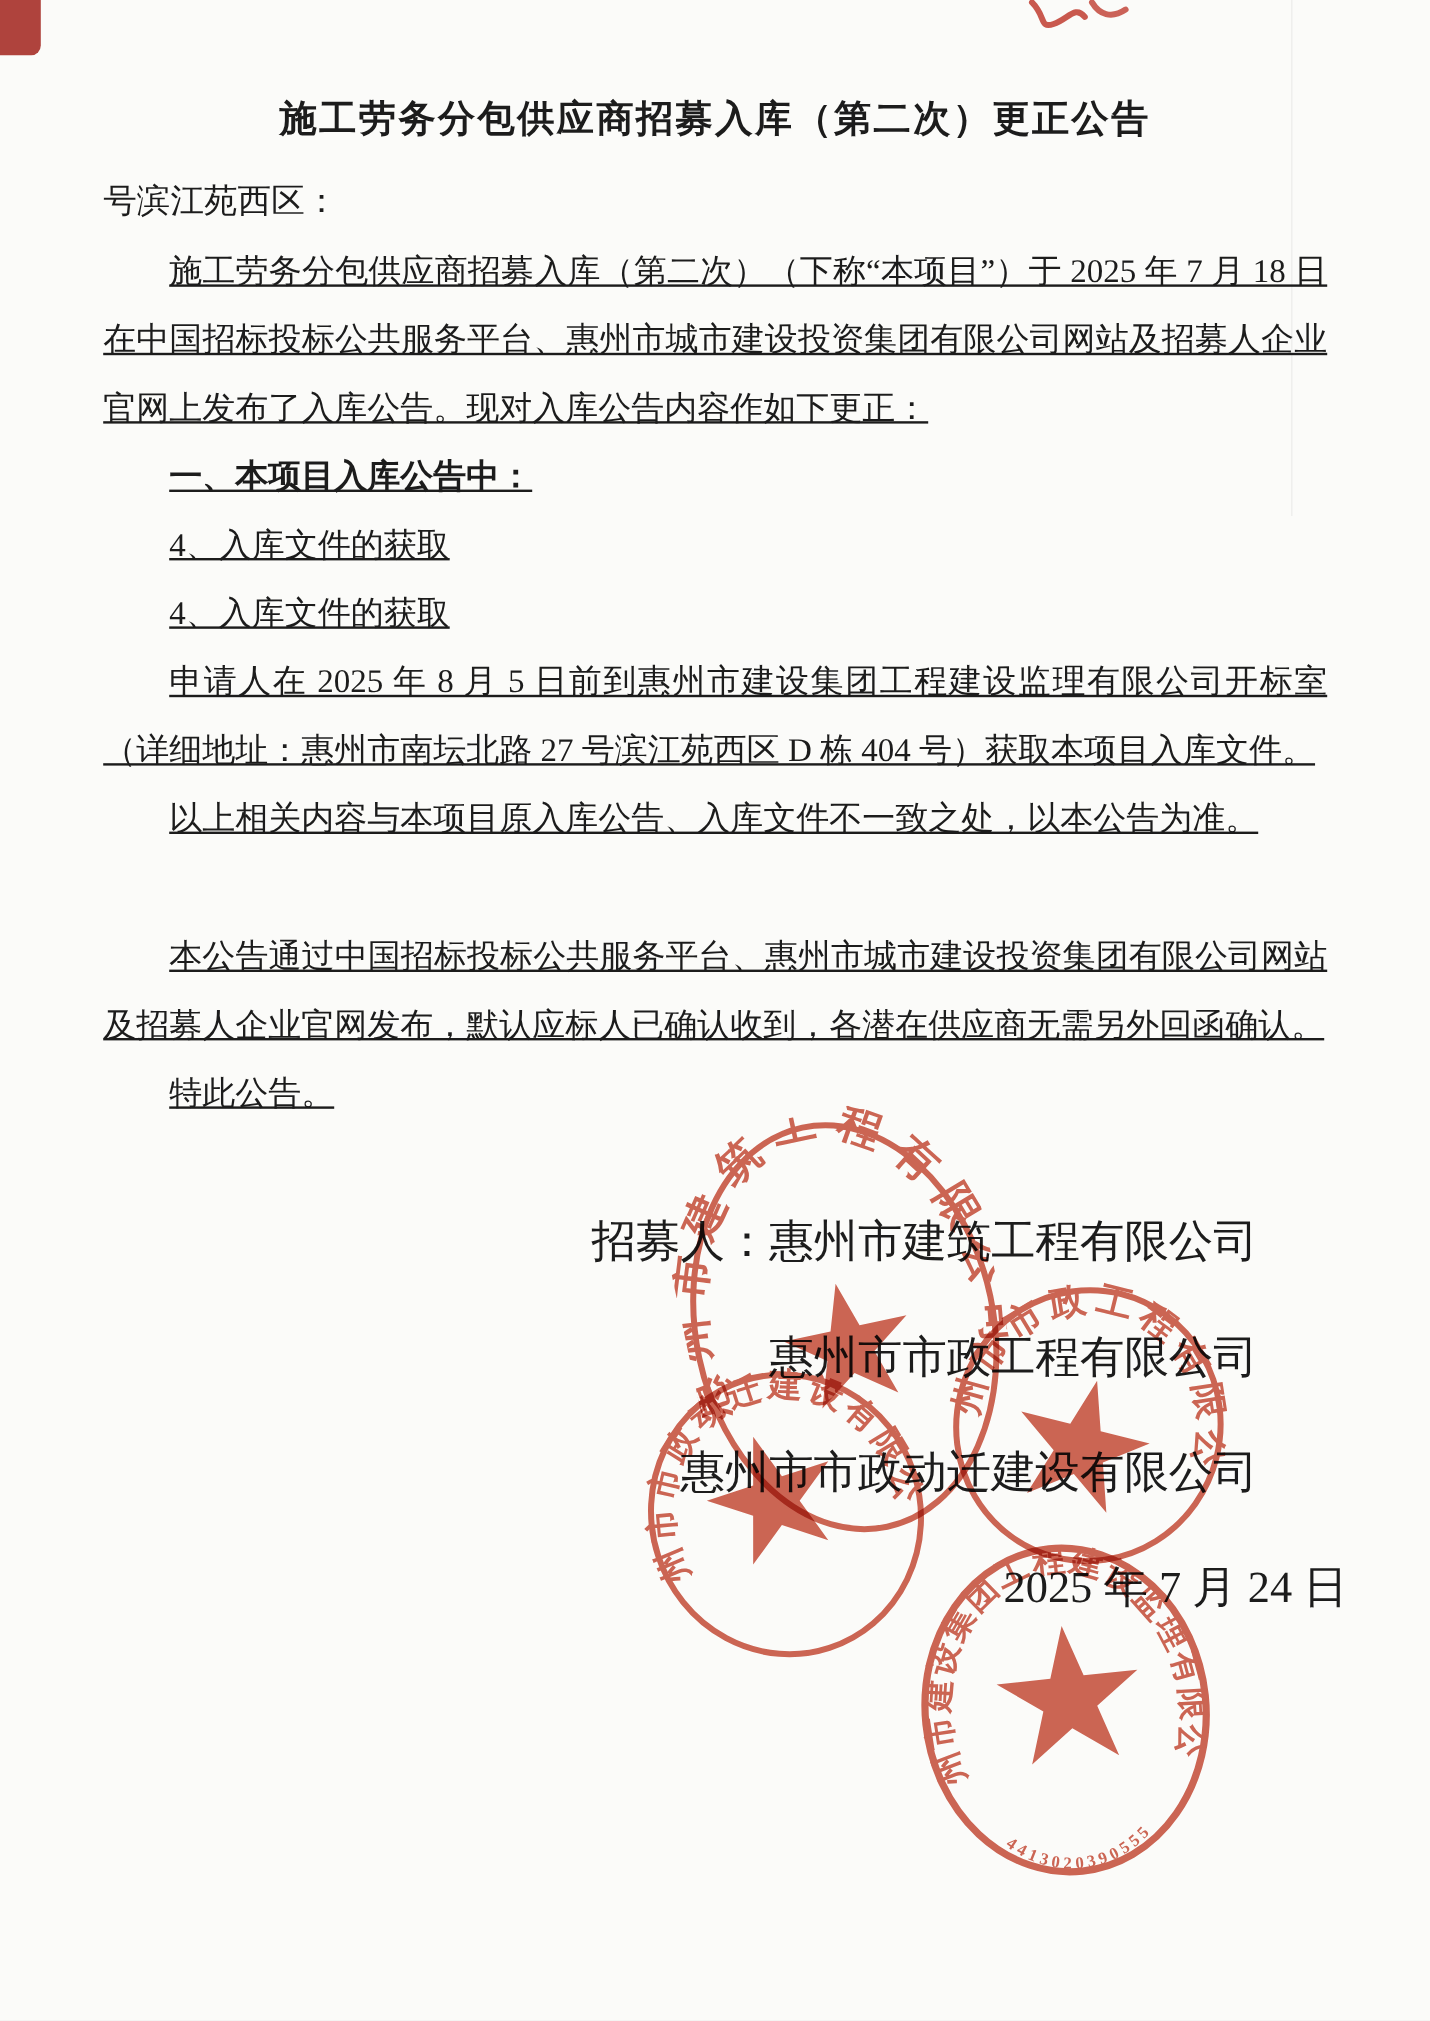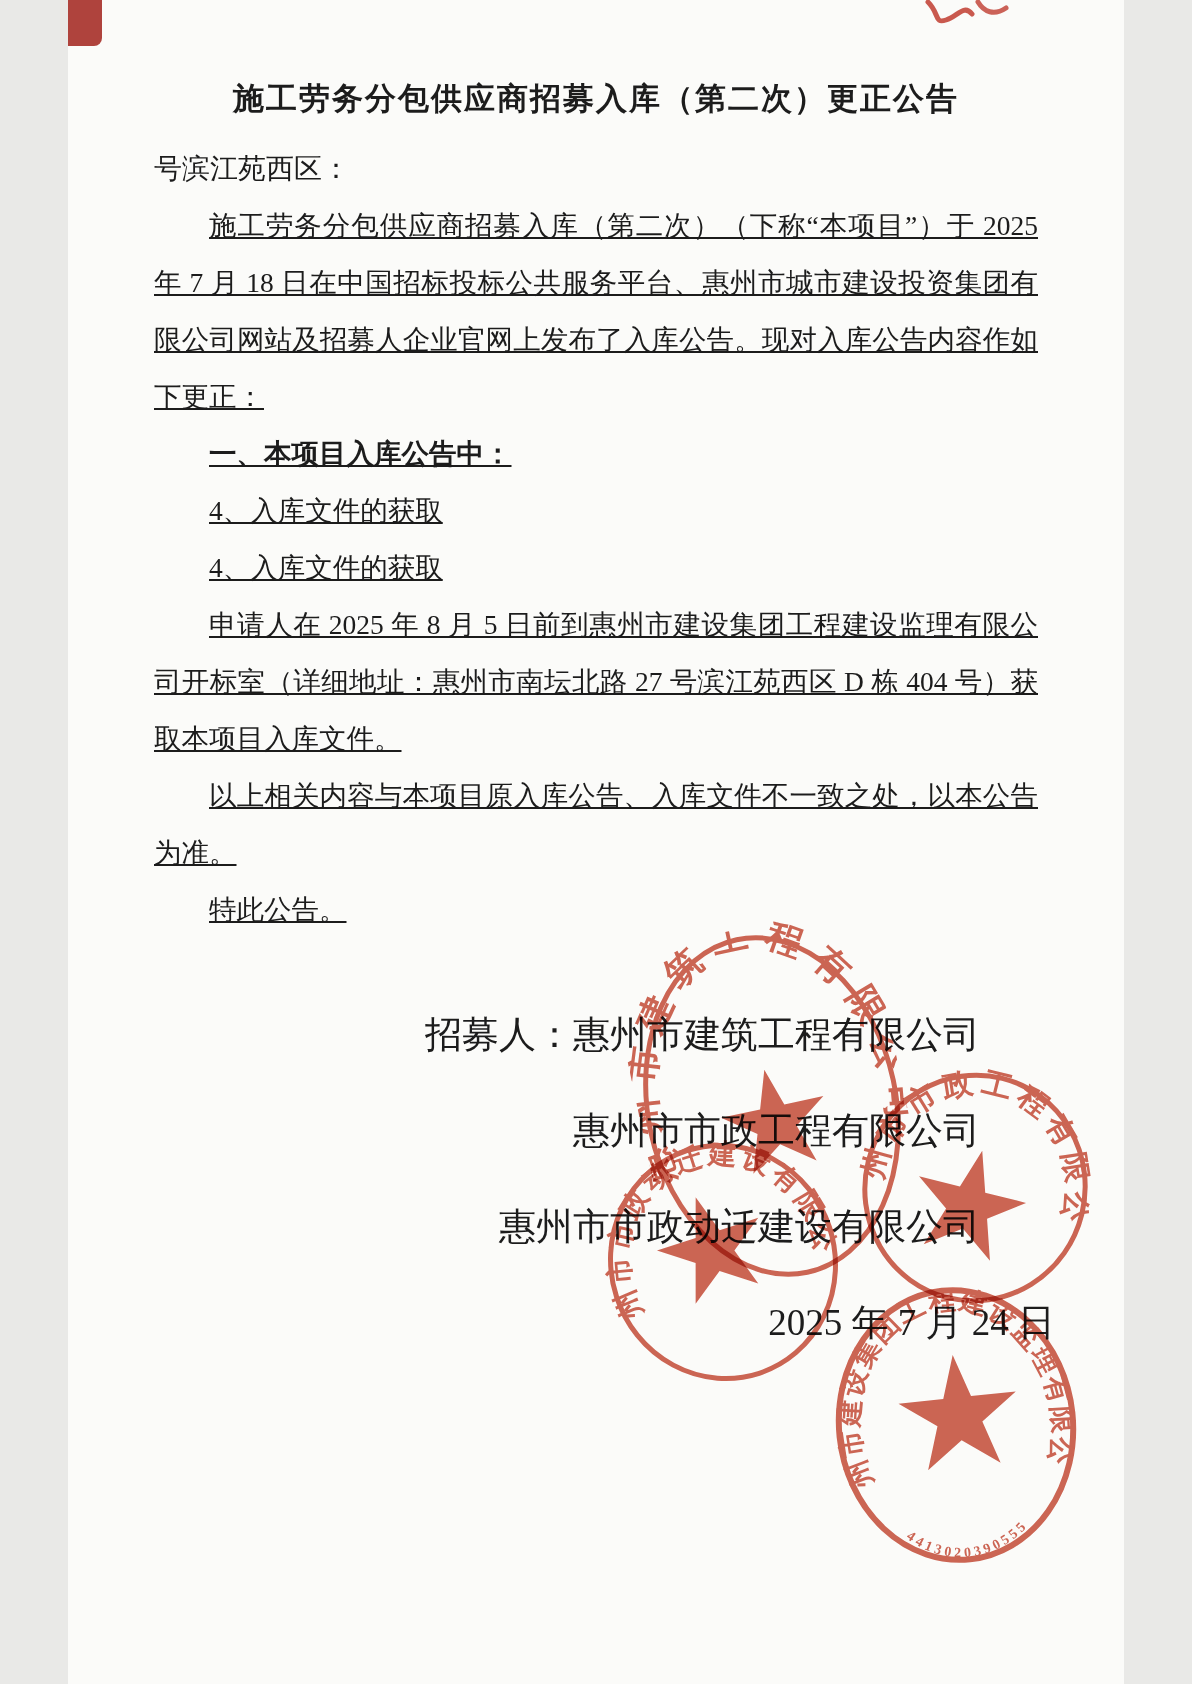--- a/index.html
+++ b/index.html
@@ -1,17 +1,17 @@
 <!DOCTYPE html>
 <html><head>
 <meta charset="utf-8">
 <style>
   html,body { margin:0; padding:0; background:#e9e9e7; }
   .page {
-    position:relative; width:1056px; height:1684px; margin:0 auto;
+    position:relative; width:1192px; height:1684px; margin:0 auto;
     background:#fbfbf9; overflow:hidden;
     font-family:"Liberation Serif", serif; color:#1c1c1c;
   }
   .content { position:absolute; left:86px; right:86px; top:74px; }
   .doc-title {
     margin:0 0 16px 0; text-align:center;
     font-size:31px; font-weight:bold; letter-spacing:2px; line-height:50px;
   }
   .salutation { font-size:28px; line-height:57px; }
   .para { margin:0; font-size:27.5px; line-height:57px; text-align:justify;text-decoration:underline; }
@@ -71,20 +71,21 @@
     <p class="para indent">4、入库文件的获取</p>
 
 
 
     <p class="para indent">4、入库文件的获取</p>
 
     <p class="para indent">申请人在 2025 年 8 月 5 日前到惠州市建设集团工程建设监理有限公司开标室（详细地址：惠州市南坛北路 27 号滨江苑西区 D 栋 404 号）获取本项目入库文件。</p>
 
     <p class="para indent">以上相关内容与本项目原入库公告、入库文件不一致之处，以本公告为准。</p>
 
+    <p class="para indent gap-top">本公告通过中国招标投标公共服务平台、惠州市城市建设投资集团有限公司网站及招募人企业官网发布，默认应标人已确认收到，各潜在供应商无需另外回函确认。</p>
 
     <p class="para indent">特此公告。</p>
 
     <div class="sig-block">
       <p class="sig-line">招募人：惠州市建筑工程有限公司</p>
       <p class="sig-line">惠州市市政工程有限公司</p>
       <p class="sig-line">惠州市市政动迁建设有限公司</p>
       <p class="sig-line date-line">2025 年 7 月 24 日</p>
     </div>
   </div>

